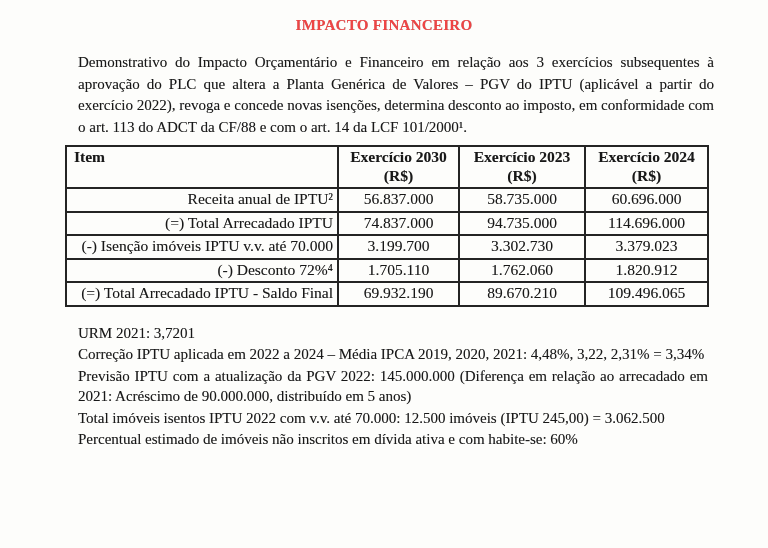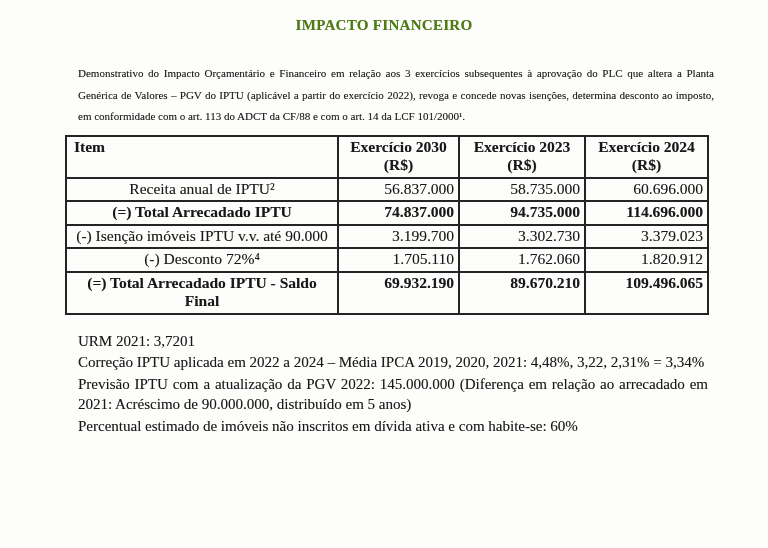--- a/index.html
+++ b/index.html
@@ -19,26 +19,26 @@
     color: #181818;
     text-shadow: 0.2px 0.2px 0 rgba(25,25,25,0.35);
   }
   .doc-title {
     margin: 0;
     padding-top: 17px;
     text-align: center;
     font-size: 15px;
     font-weight: bold;
     letter-spacing: 0.3px;
-    color: #4d7c0f;
+    color: #ef4444;
   }
   .intro {
-    margin: 29px 0 0 78px;
+    margin: 18px 0 0 78px;
     width: 636px;
-    font-size: 11px;
+    font-size: 15px;
     line-height: 21.5px;
     text-align: justify;
   }
   table.impact {
     margin: 7px 0 4px 65px;
     width: 642px;
     border-collapse: collapse;
     table-layout: fixed;
     font-size: 15.5px;
   }
@@ -55,25 +55,25 @@
     padding-top: 2px;
     padding-bottom: 14px;
   }
   thead th.col-item {
     text-align: left;
     padding-left: 7px;
     white-space: normal;
   }
   tbody th {
     font-weight: normal;
-    text-align: center;
+    text-align: right;
     padding-left: 7px;
   }
-  tbody td { text-align: right; }
-  tr.row-total th, tr.row-total td { font-weight: bold; }
+  tbody td { text-align: center; }
+  tr.row-total th, tr.row-total td { font-weight: normal; }
   .notes {
     margin: 16px 0 0 78px;
     width: 630px;
     font-size: 15px;
     line-height: 20.5px;
   }
   .notes p {
     margin: 0 0 1px 0;
     text-align: justify;
   }
@@ -112,21 +112,21 @@
         <td>58.735.000</td>
         <td>60.696.000</td>
       </tr>
       <tr class="row-total">
         <th>(=) Total Arrecadado IPTU</th>
         <td>74.837.000</td>
         <td>94.735.000</td>
         <td>114.696.000</td>
       </tr>
       <tr>
-        <th>(-) Isenção imóveis IPTU v.v. até 90.000</th>
+        <th>(-) Isenção imóveis IPTU v.v. até 70.000</th>
         <td>3.199.700</td>
         <td>3.302.730</td>
         <td>3.379.023</td>
       </tr>
       <tr>
         <th>(-) Desconto 72%⁴</th>
         <td>1.705.110</td>
         <td>1.762.060</td>
         <td>1.820.912</td>
       </tr>
@@ -136,16 +136,17 @@
         <td>89.670.210</td>
         <td>109.496.065</td>
       </tr>
     </tbody>
   </table>
 
   <div class="notes">
     <p>URM 2021: 3,7201</p>
     <p>Correção IPTU aplicada em 2022 a 2024 – Média IPCA 2019, 2020, 2021: 4,48%, 3,22, 2,31% = 3,34%</p>
     <p>Previsão IPTU com a atualização da PGV 2022: 145.000.000 (Diferença em relação ao arrecadado em 2021: Acréscimo de 90.000.000, distribuído em 5 anos)</p>
+    <p>Total imóveis isentos IPTU 2022 com v.v. até 70.000: 12.500 imóveis (IPTU 245,00) = 3.062.500</p>
     <p>Percentual estimado de imóveis não inscritos em dívida ativa e com habite-se: 60%</p>
   </div>
 
 </div>
 
 </body></html>

